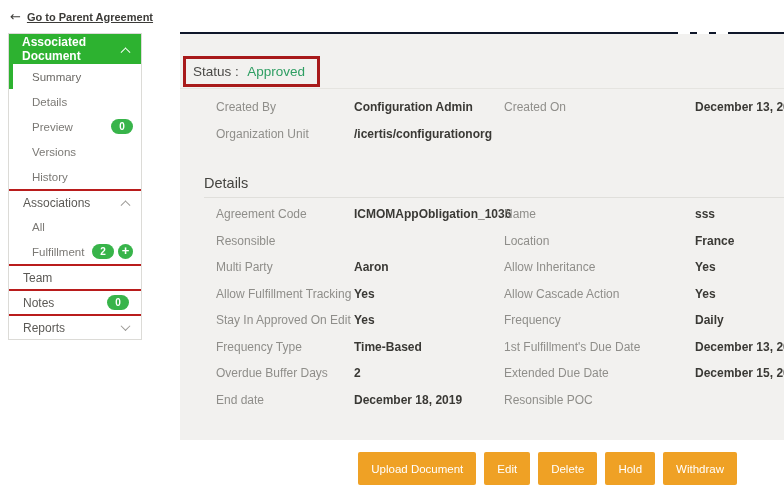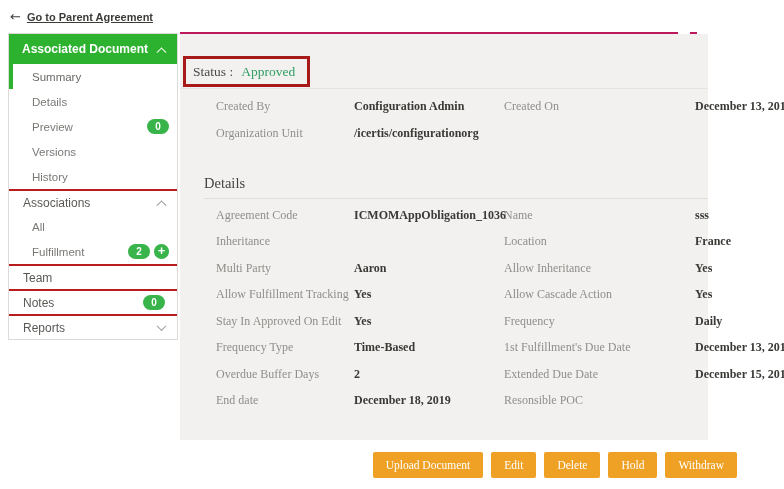--- a/index.html
+++ b/index.html
@@ -6,21 +6,21 @@
   html,body { width:784px; height:489px; background:#ffffff;
     font-family:"Liberation Sans", sans-serif; position:relative; overflow:hidden; }
 
   
   .back-link { position:absolute; top:9px; left:10px; display:flex; align-items:center;
     gap:6px; font-size:11px; font-weight:bold; color:#3c3b38; cursor:pointer; }
   .back-link .arrow { font-family:"DejaVu Sans", sans-serif; font-size:13px; font-weight:normal; }
   .back-link .txt { text-decoration:underline; }
 
   
-  .sidebar { position:absolute; left:8px; top:33px; width:170px; background:#fff;
+  .sidebar { position:absolute; left:8px; top:33px; width:134px; background:#fff;
     border:1px solid #dcdbd7; }
   .sb-header { height:30px; background:var(--accent-green,#2db230); color:#fff;
     font-size:12px; font-weight:bold; display:flex; align-items:center;
     padding:0 12px 0 13px; }
   .sb-item { height:25px; display:flex; align-items:center; padding:0 8px 0 23px;
     font-size:11.5px; color:#7b7975; position:relative; cursor:pointer; }
   .sb-item.selected { color:#6c6a66;text-align:right; }
   .sb-item.selected::before { content:""; position:absolute; left:0; top:0; bottom:0;
     width:4px; background:var(--accent-green,#2db230); }
   .sb-section { height:25px; border-top:2px solid #b91c1c; display:flex; align-items:center;
@@ -32,22 +32,22 @@
   .plus-icon { width:15px; height:15px; border-radius:50%;
     background:var(--badge-green,#38b44a); color:#fff; font-size:13px; line-height:14px;
     text-align:center; font-weight:bold; cursor:pointer; }
   .chev { width:7px; height:7px; border-left:1.6px solid currentColor;
     border-top:1.6px solid currentColor; display:inline-block; flex:0 0 auto; }
   .chev.up   { transform:rotate(45deg) translate(2px,2px); }
   .chev.down { transform:rotate(225deg) translate(1px,1px); }
   .ml-auto { margin-left:auto; }
 
   
-  .main-panel { position:absolute; left:180px; top:32px; width:528px; height:408px;
-    background:#f2f1ef; border-top:2px solid #be185d;font-family:Liberation Serif, serif; }
+  .main-panel { position:absolute; left:180px; top:32px; width:604px; height:408px;
+    background:#f2f1ef; border-top:2px solid #0f172a; }
   .border-dashes { position:absolute; top:-2px; left:498px; display:flex; gap:7px; }
   .border-dashes span { width:12px; height:2px; background:#ffffff; }
 
   .status-box { display:inline-block; margin:22px 0 0 3px;
     border:3px solid var(--annotation-red,#a81a1a); padding:3px 12px 4px 7px;
     background:transparent; }
   .status-label { font-size:13.5px; color:#4a4946; }
   .status-value { font-size:13.5px; color:var(--status-green,#2e9e62); margin-left:4px; }
   .status-divider { border-bottom:1px solid #e5e4e0; margin-top:1px; }
 
@@ -57,23 +57,23 @@
   .details-grid { margin-top:3px; grid-auto-rows:26.5px; }
   .cell { display:flex; align-items:center; font-size:12px; white-space:nowrap; }
   .lbl { color:#8f8e8a; }
   .val { color:#3a3935; font-weight:bold; }
 
   .section-heading { margin:28px 0 0 24px; font-size:14.5px; color:#454440; }
   .section-divider { border-bottom:1px solid #e0dfdb; margin:6px 0 0 24px; }
 
   
   .actions { position:absolute; top:452px; right:47px; display:flex; gap:8px; }
-  .btn { height:26px; padding:0 13px; background:var(--button-orange,#efa125);
+  .btn { height:33px; padding:0 13px; background:var(--button-orange,#efa125);
     color:#fff; font-size:11.5px; display:flex; align-items:center; border:none;
-    border-radius:2px; cursor:pointer; font-family:Liberation Serif, serif; }
+    border-radius:2px; cursor:pointer; font-family:Liberation Sans, sans-serif; }
 </style>
 </head>
 <body>
 
 <div class="back-link">
   <span class="arrow">←</span>
   <span class="txt">Go to Parent Agreement</span>
 </div>
 
 <div class="sidebar">
@@ -154,21 +154,21 @@
   <div class="section-heading">Details</div>
   <div class="section-divider"></div>
 
   
   <div class="info-grid details-grid">
     <div class="cell lbl">Agreement Code</div>
     <div class="cell val">ICMOMAppObligation_1036</div>
     <div class="cell lbl">Name</div>
     <div class="cell val">sss</div>
 
-    <div class="cell lbl">Inheritance</div>
+    <div class="cell lbl">Resonsible</div>
     <div class="cell val"></div>
     <div class="cell lbl">Location</div>
     <div class="cell val">France</div>
 
     <div class="cell lbl">Multi Party</div>
     <div class="cell val">Aaron</div>
     <div class="cell lbl">Allow Inheritance</div>
     <div class="cell val">Yes</div>
 
     <div class="cell lbl">Allow Fulfillment Tracking</div>

